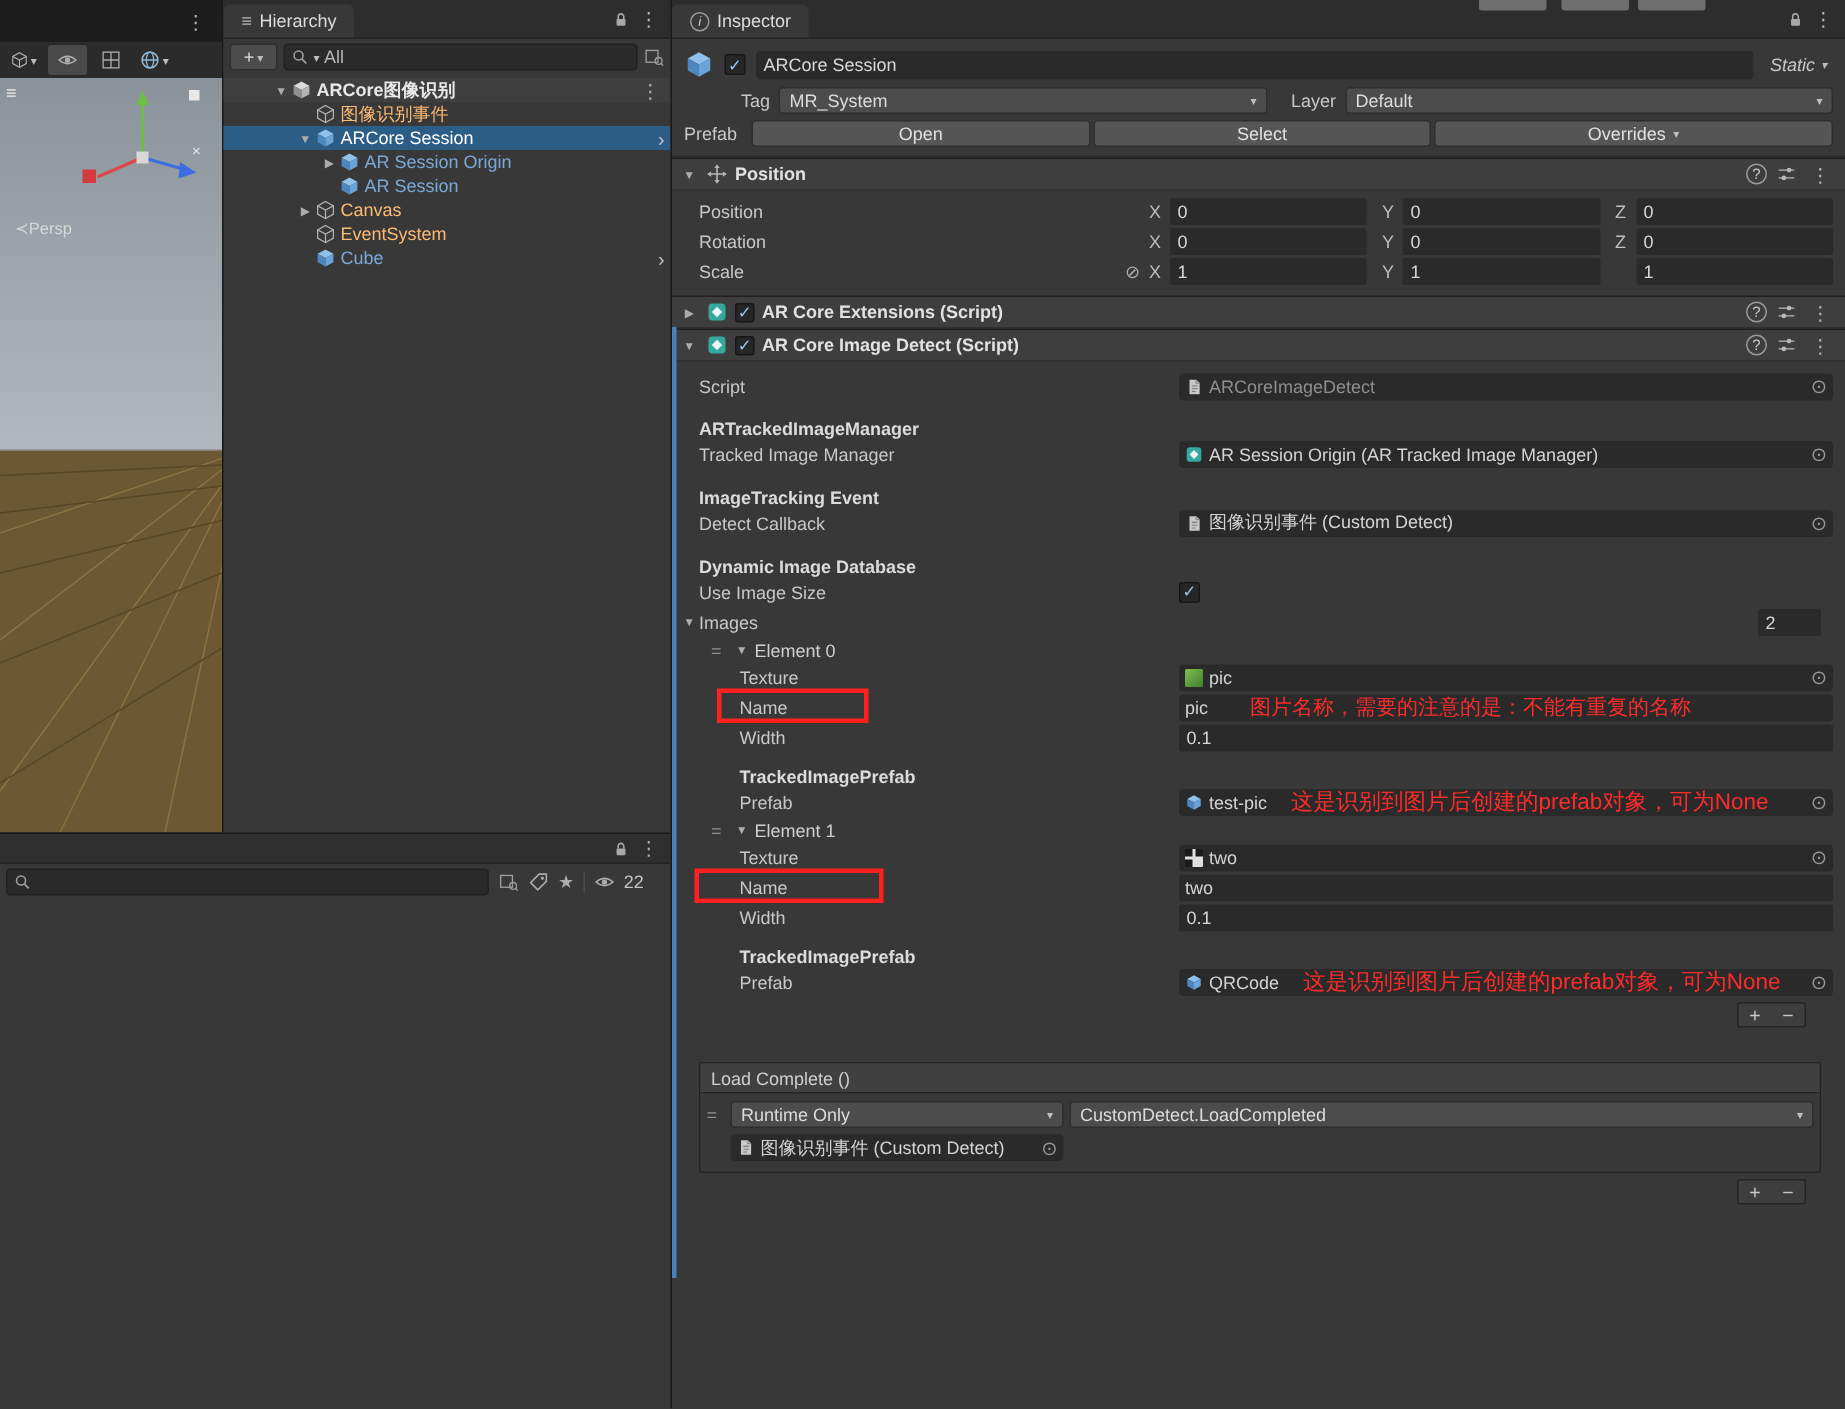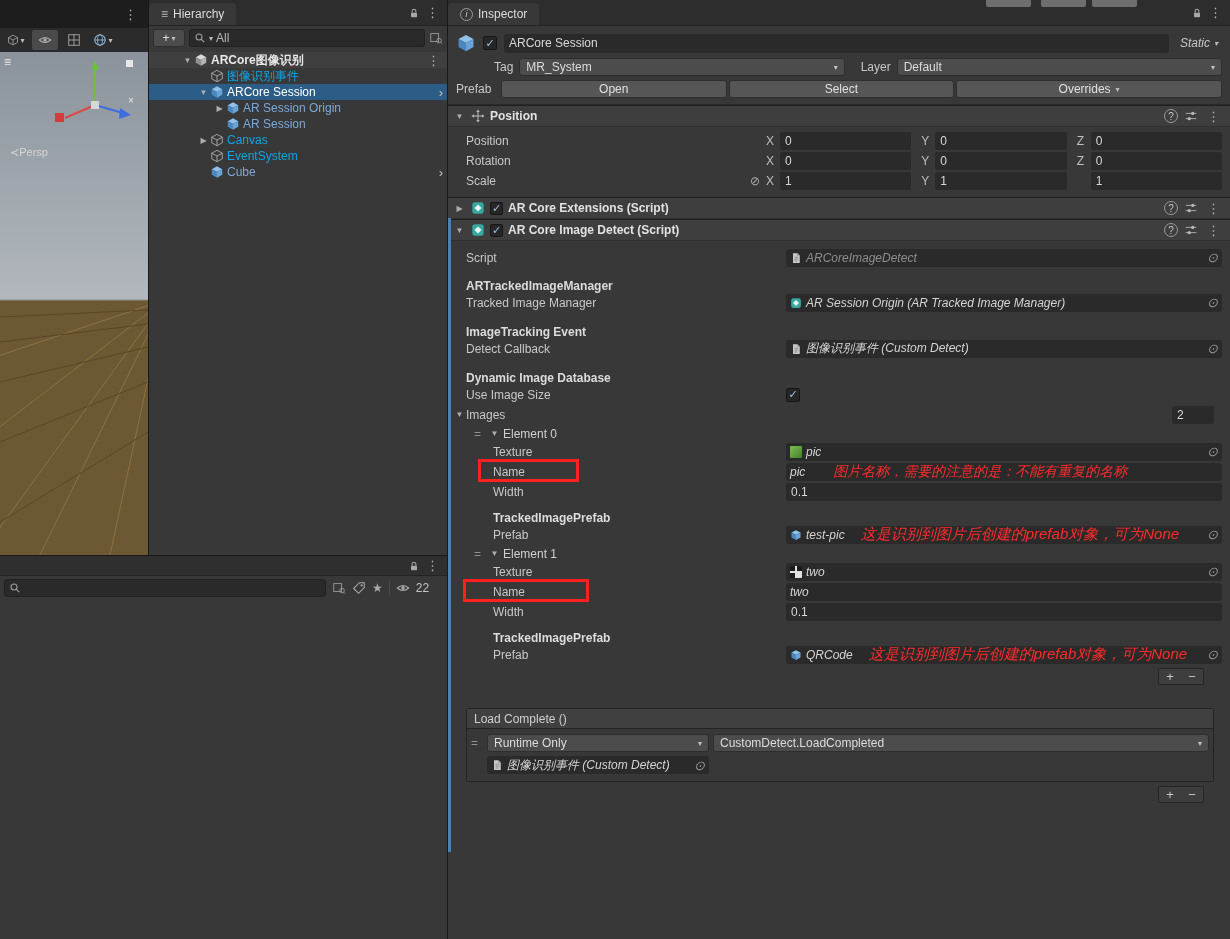--- a/index.html
+++ b/index.html
@@ -25,31 +25,31 @@
   .popup .arr { margin-left:auto; font-size:8px; color:#C0C0C0; }
   .btn { background:#565656; border:1px solid #2E2E2E; border-radius:3px; height:18px;
          display:flex; align-items:center; justify-content:center; color:#E0E0E0; }
   .chk { width:14px; height:14px; background:#262626; border:1px solid #161616; border-radius:2px;
          display:flex; align-items:center; justify-content:center; font-size:11px; color:#9CC5EA; flex:none; }
   .chk.small { width:13px; height:13px; }
   .fold { width:13px; text-align:center; font-size:8px; color:#ADADAD; flex:none; }
   .nfield { flex:1; height:18px; background:#2A2A2A; border-radius:2px; padding:0 5px;
             color:#D8D8D8; display:flex; align-items:center; }
   .ofield { flex:1; height:18px; background:#2A2A2A; border-radius:3px; display:flex;
-            align-items:center; padding:0 4px; gap:4px; color:#D4D4D4;font-style:italic; }
+            align-items:center; padding:0 4px; gap:4px; color:#D4D4D4; }
   .pick { margin-left:auto; color:#969696; font-size:13px; line-height:1; flex:none; }
   .red-note { color:#FF2B2B; white-space:nowrap; }
   
   .htoolbar { height:24px; display:flex; align-items:center; padding:0 4px; gap:4px; background:#383838; }
   .addbtn { width:32px; height:18px; background:#4C4C4C; border:1px solid #2E2E2E; border-radius:3px;
             display:flex; align-items:center; justify-content:center; gap:2px; color:#E0E0E0; }
   .searchbox { flex:1; height:18px; background:#2A2A2A; border:1px solid #212121; border-radius:3px;
                display:flex; align-items:center; gap:3px; padding:0 4px; color:#9A9A9A; }
   .trow { height:16px; display:flex; align-items:center; padding-right:4px; }
-  .trow .tlabel { margin-left:3px; color:#0ea5e9; white-space:nowrap; }
+  .trow .tlabel { margin-left:3px; color:#fdba74; white-space:nowrap; }
   .trow.scene-row { background:#3F3F3F; }
   .trow.scene-row .tlabel { font-weight:bold; color:#E8E8E8; }
   .trow.selected { background:#2C5D87; }
   .trow.selected .tlabel { color:#FFFFFF; }
   .pf { color:#7CA8D8 !important; }
   .row-arrow { margin-left:auto; color:#C4C4C4; font-size:13px; }
   
   .comp-head { height:22px; display:flex; align-items:center; background:#3E3E3E;
                border-top:1px solid #1F1F1F; border-bottom:1px solid #303030; padding:0 5px; gap:5px; }
   .comp-title { font-weight:bold; color:#E2E2E2; }

